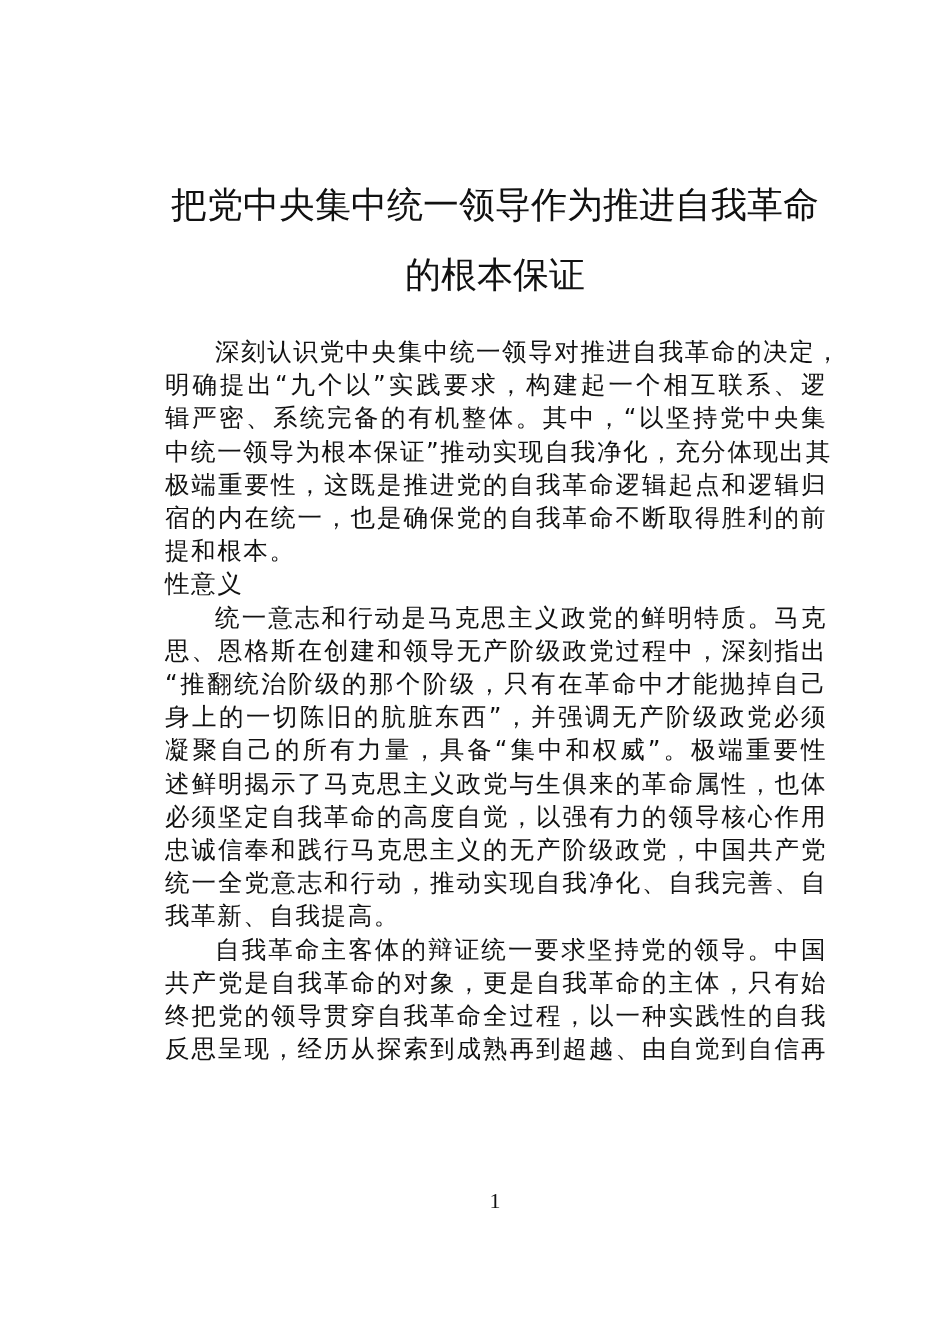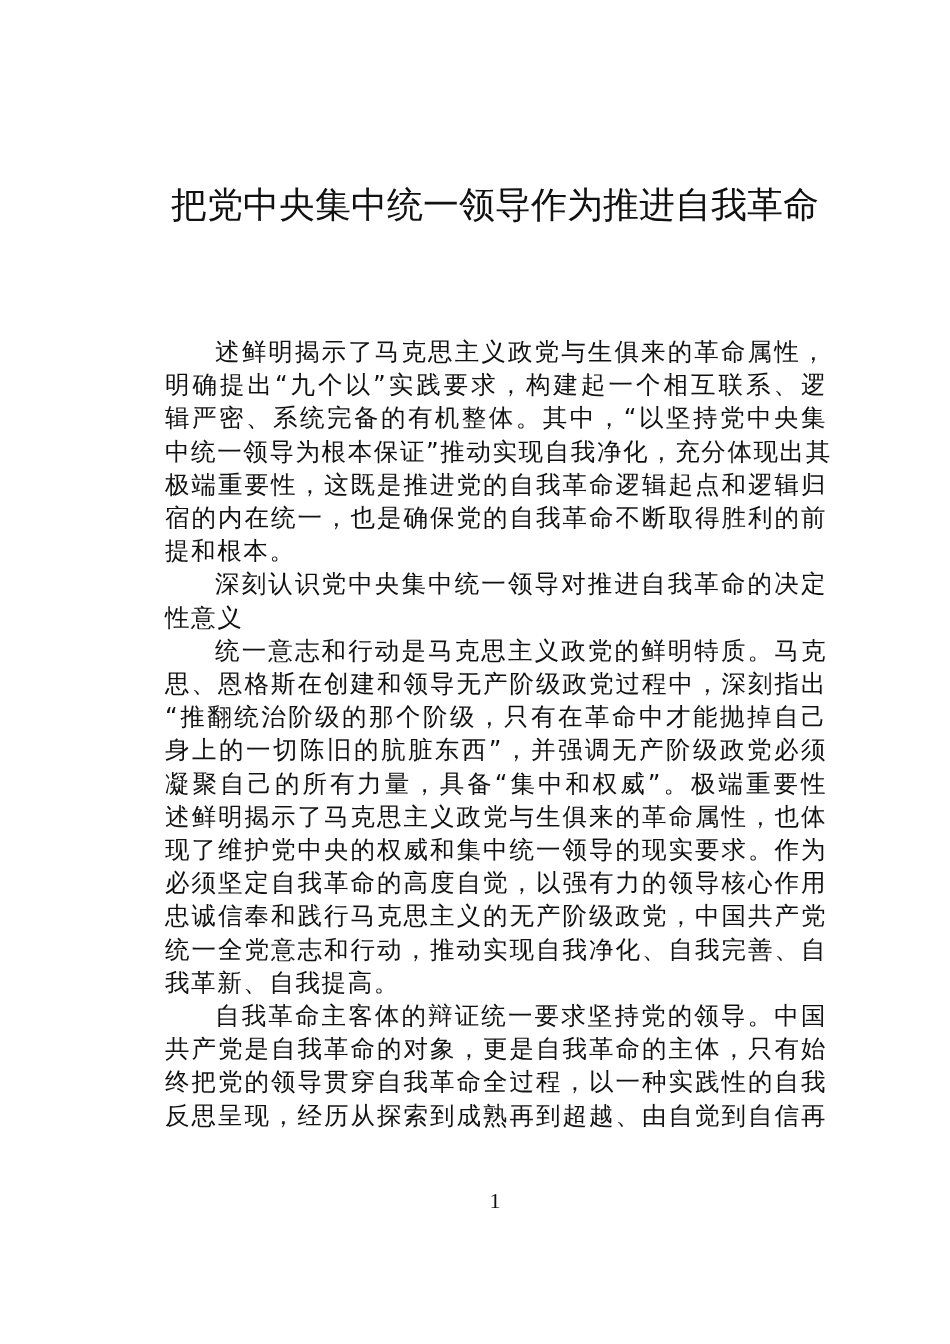--- a/index.html
+++ b/index.html
@@ -78,47 +78,46 @@
       color: #111;
     }
   </style>
 </head>
 <body>
 
 <div class="page">
 
   <h1 class="title">
     <span class="line">把党中央集中统一领导作为推进自我革命</span>
+    <span class="line">的根本保证</span>
   </h1>
 
   <div class="body">
 
     <p class="para">
-      <span class="line indent">述鲜明揭示了马克思主义政党与生俱来的革命属性，</span>
+      <span class="line indent">深刻认识党中央集中统一领导对推进自我革命的决定，</span>
       <span class="line">明确提出“九个以”实践要求，构建起一个相互联系、逻</span>
       <span class="line">辑严密、系统完备的有机整体。其中，“以坚持党中央集</span>
       <span class="line">中统一领导为根本保证”推动实现自我净化，充分体现出其</span>
       <span class="line">极端重要性，这既是推进党的自我革命逻辑起点和逻辑归</span>
       <span class="line">宿的内在统一，也是确保党的自我革命不断取得胜利的前</span>
       <span class="line last">提和根本。</span>
     </p>
 
     <p class="para">
-      <span class="line indent">深刻认识党中央集中统一领导对推进自我革命的决定</span>
       <span class="line last">性意义</span>
     </p>
 
     <p class="para">
       <span class="line indent">统一意志和行动是马克思主义政党的鲜明特质。马克</span>
       <span class="line">思、恩格斯在创建和领导无产阶级政党过程中，深刻指出</span>
       <span class="line">“推翻统治阶级的那个阶级，只有在革命中才能抛掉自己</span>
       <span class="line">身上的一切陈旧的肮脏东西”，并强调无产阶级政党必须</span>
       <span class="line">凝聚自己的所有力量，具备“集中和权威”。极端重要性</span>
       <span class="line">述鲜明揭示了马克思主义政党与生俱来的革命属性，也体</span>
-      <span class="line">现了维护党中央的权威和集中统一领导的现实要求。作为</span>
       <span class="line">必须坚定自我革命的高度自觉，以强有力的领导核心作用</span>
       <span class="line">忠诚信奉和践行马克思主义的无产阶级政党，中国共产党</span>
       <span class="line">统一全党意志和行动，推动实现自我净化、自我完善、自</span>
       <span class="line last">我革新、自我提高。</span>
     </p>
 
     <p class="para">
       <span class="line indent">自我革命主客体的辩证统一要求坚持党的领导。中国</span>
       <span class="line">共产党是自我革命的对象，更是自我革命的主体，只有始</span>
       <span class="line">终把党的领导贯穿自我革命全过程，以一种实践性的自我</span>

